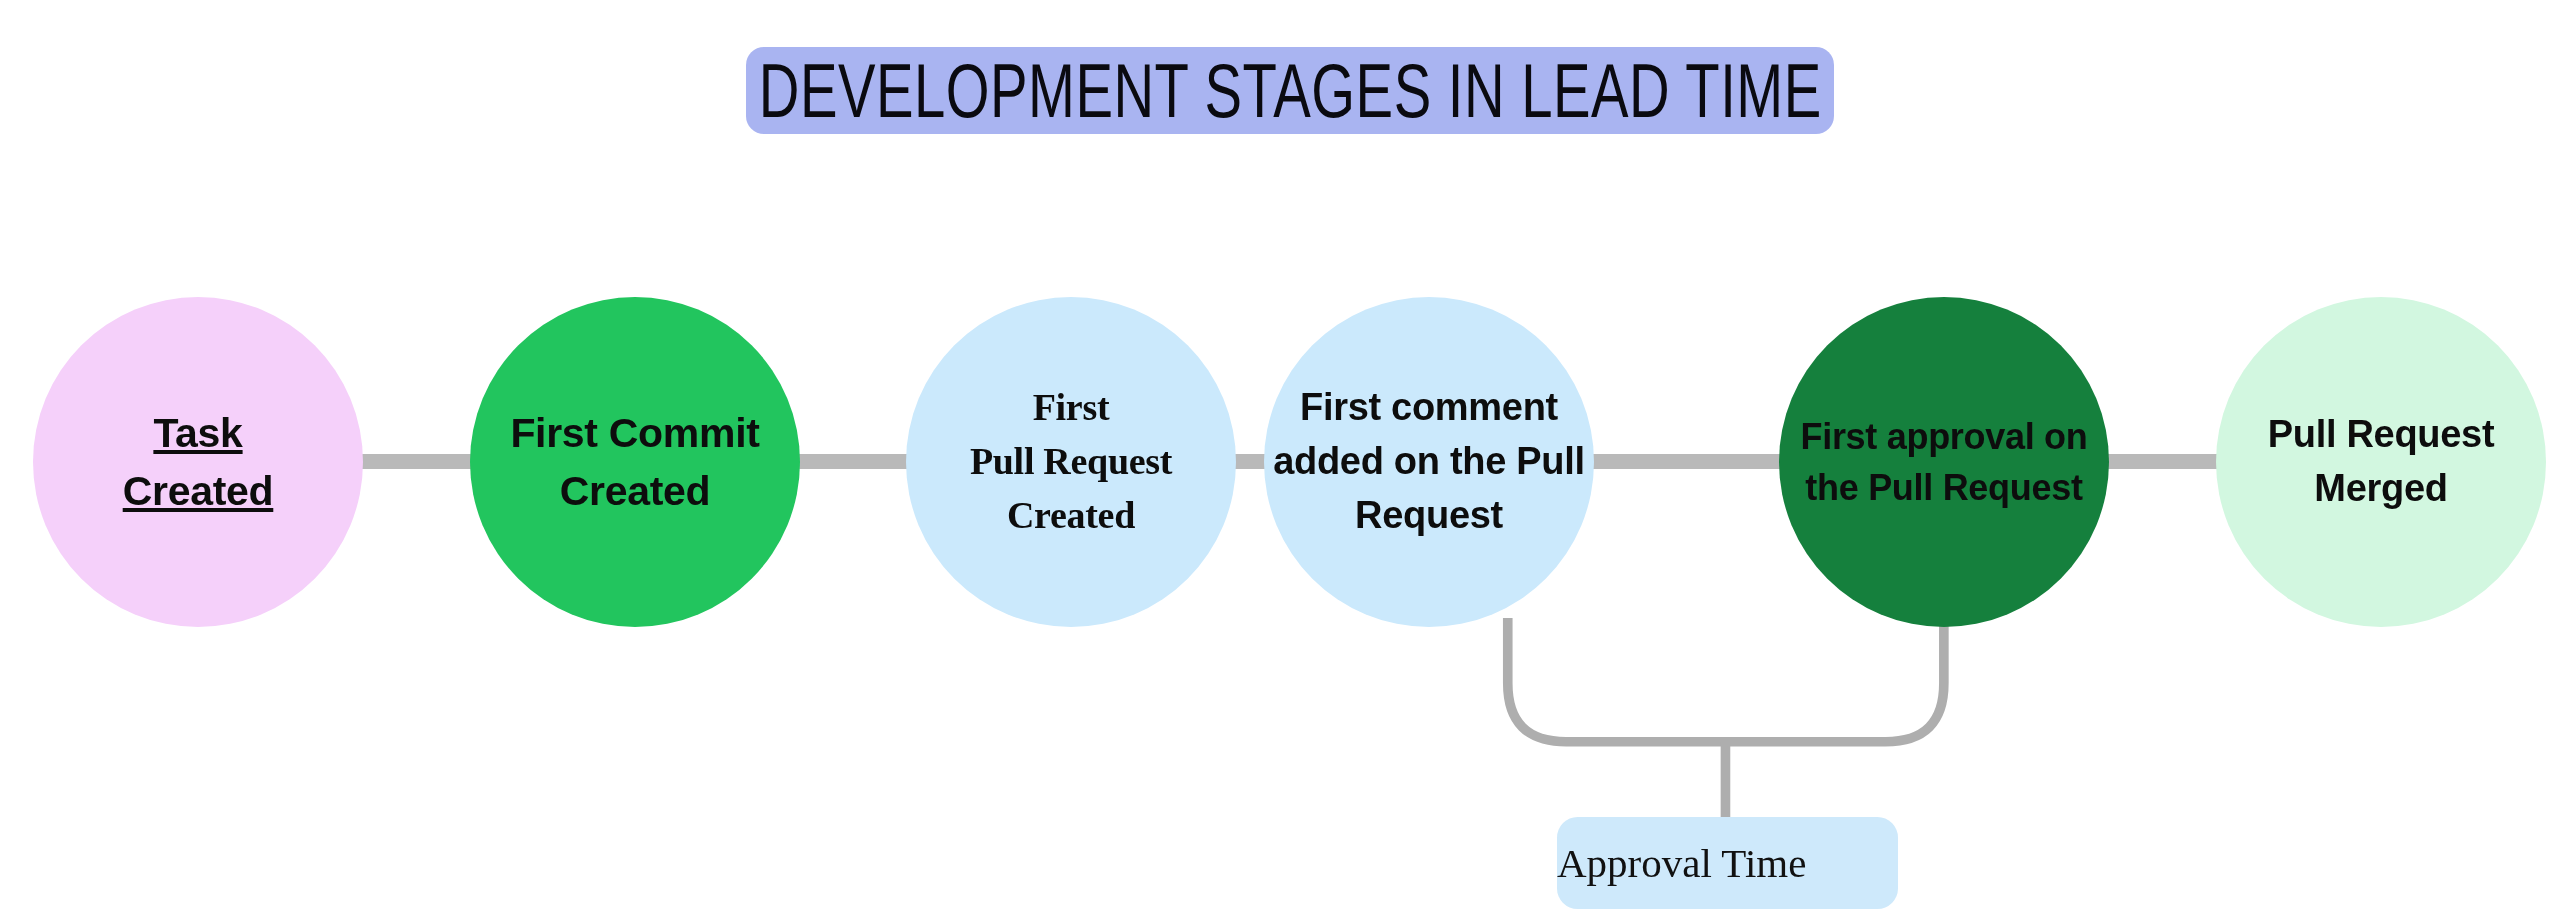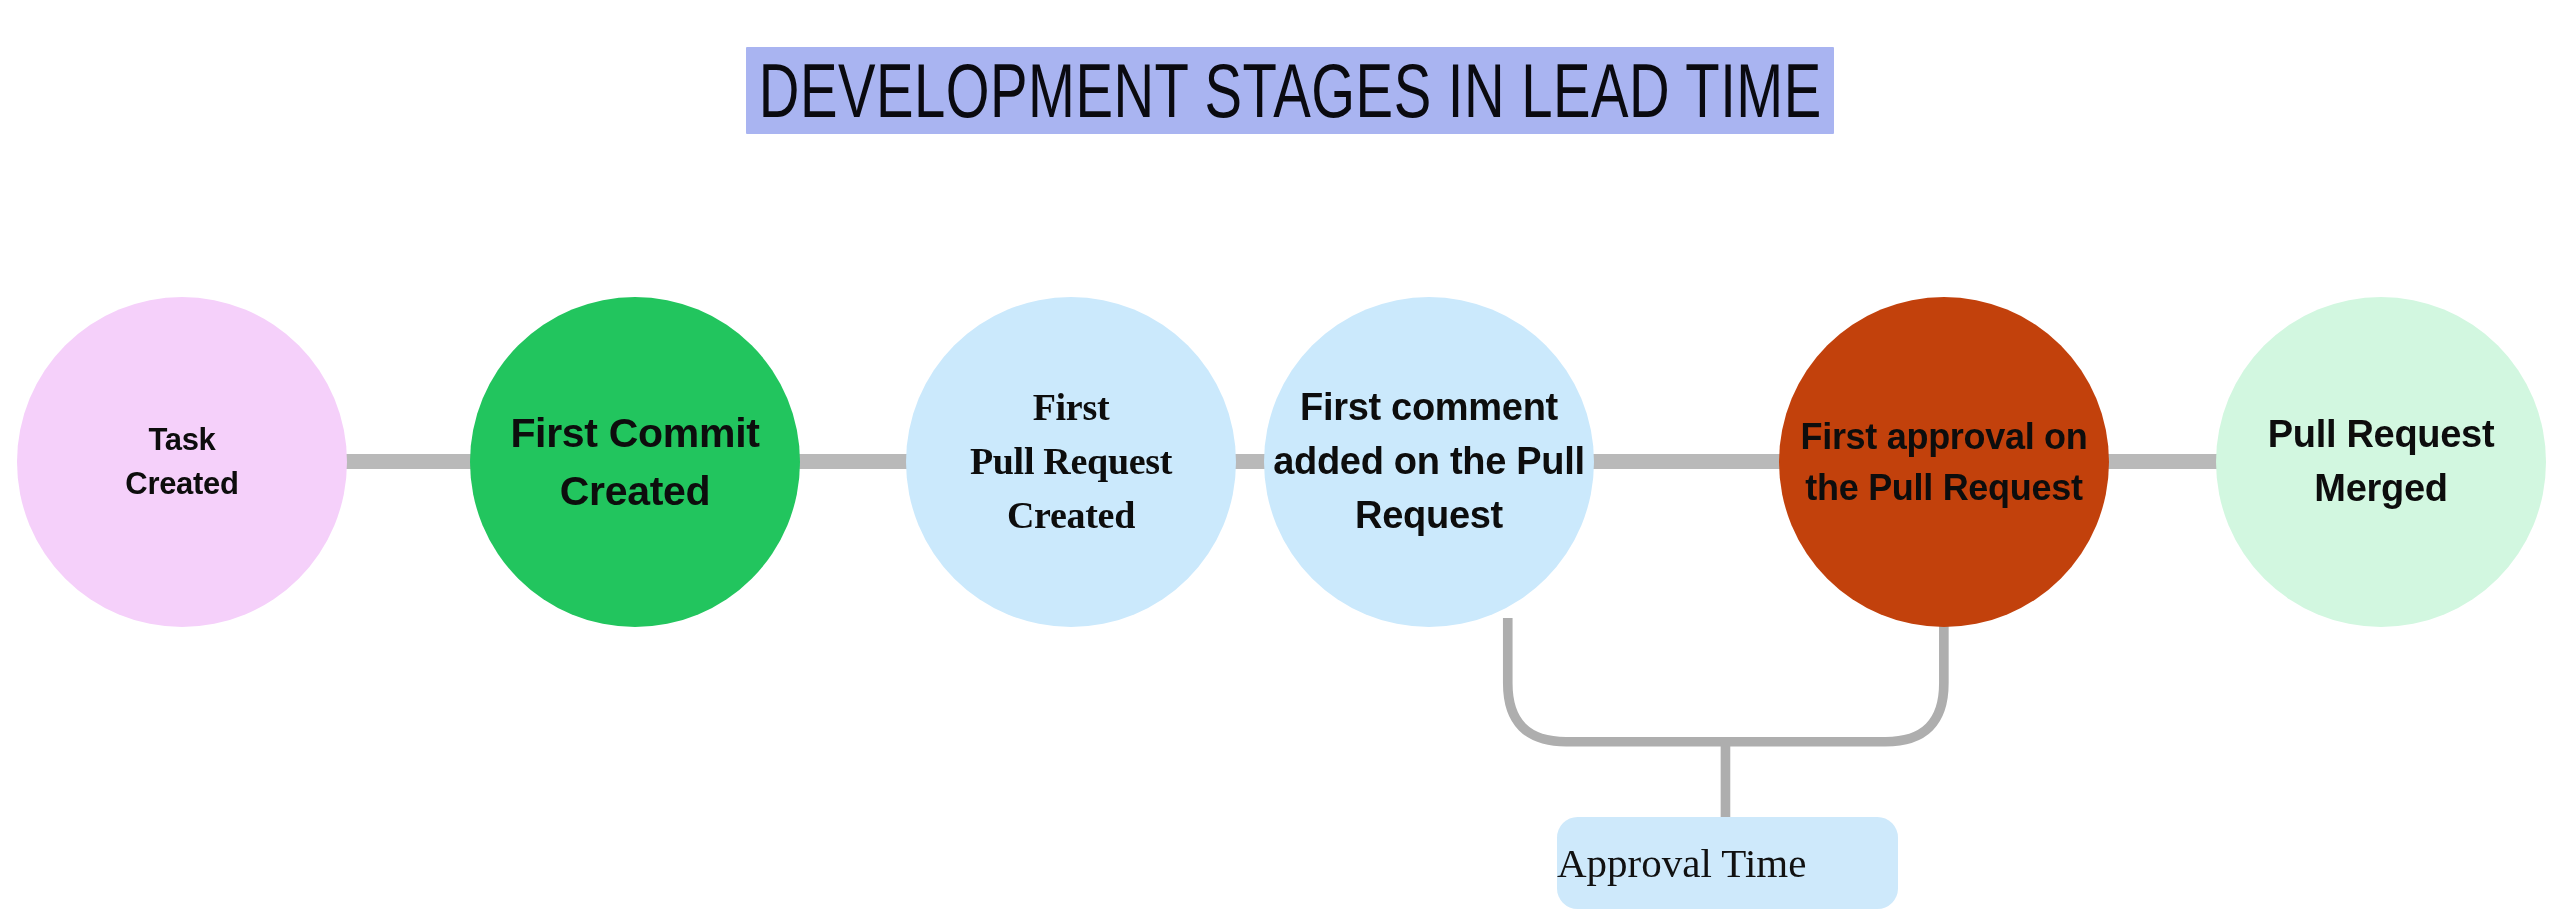--- a/index.html
+++ b/index.html
@@ -21,21 +21,21 @@
     width: 2576px;
     height: 923px;
     z-index: 1;
   }
   .title-box {
     position: absolute;
     left: 746px;
     top: 47px;
     width: 1088px;
     height: 87px;
-    border-radius: 1px;
+    border-radius: 18px;
     display: flex;
     align-items: center;
     justify-content: center;
     z-index: 2;
   }
   .title-text {
     font-size: 76px;
     font-weight: 400;
     color: #0a0a10;
     letter-spacing: 0.7px;
@@ -54,21 +54,21 @@
     align-items: center;
     justify-content: center;
     text-align: center;
     z-index: 2;
     font-weight: 700;
     color: #0d0d0d;
     line-height: 1.42;
     letter-spacing: -0.3px;
   }
   .stage span { white-space: pre-line; }
-  .stage-1 { left: 17px;   font-size: 31px; }
+  .stage-1 { left: 33px;   font-size: 41px; text-decoration: underline; }
   .stage-2 { left: 470px;  font-size: 41px; }
   .stage-3 { left: 906px; font-size: 38px; }
   .stage-4 { left: 1264px; font-size: 38px; }
   .stage-5 { left: 1779px; font-size: 36px; }
   .stage-6 { left: 2216px; font-size: 38px; }
   .annotation-box {
     position: absolute;
     left: 1557px;
     top: 817px;
     width: 341px;
@@ -117,21 +117,21 @@
 Pull Request
 Created</span>
   </div>
 
   <div class="stage stage-4" style="background-color: rgb(203, 233, 252);">
     <span>First comment
 added on the Pull
 Request</span>
   </div>
 
-  <div class="stage stage-5" style="background-color: #c2410c;">
+  <div class="stage stage-5" style="background-color: #15803d;">
     <span>First approval on
 the Pull Request</span>
   </div>
 
   <div class="stage stage-6" style="background-color: rgb(210, 247, 224);">
     <span>Pull Request
 Merged</span>
   </div>
 
   <div class="annotation-box" style="background-color: rgb(206, 233, 251);">

